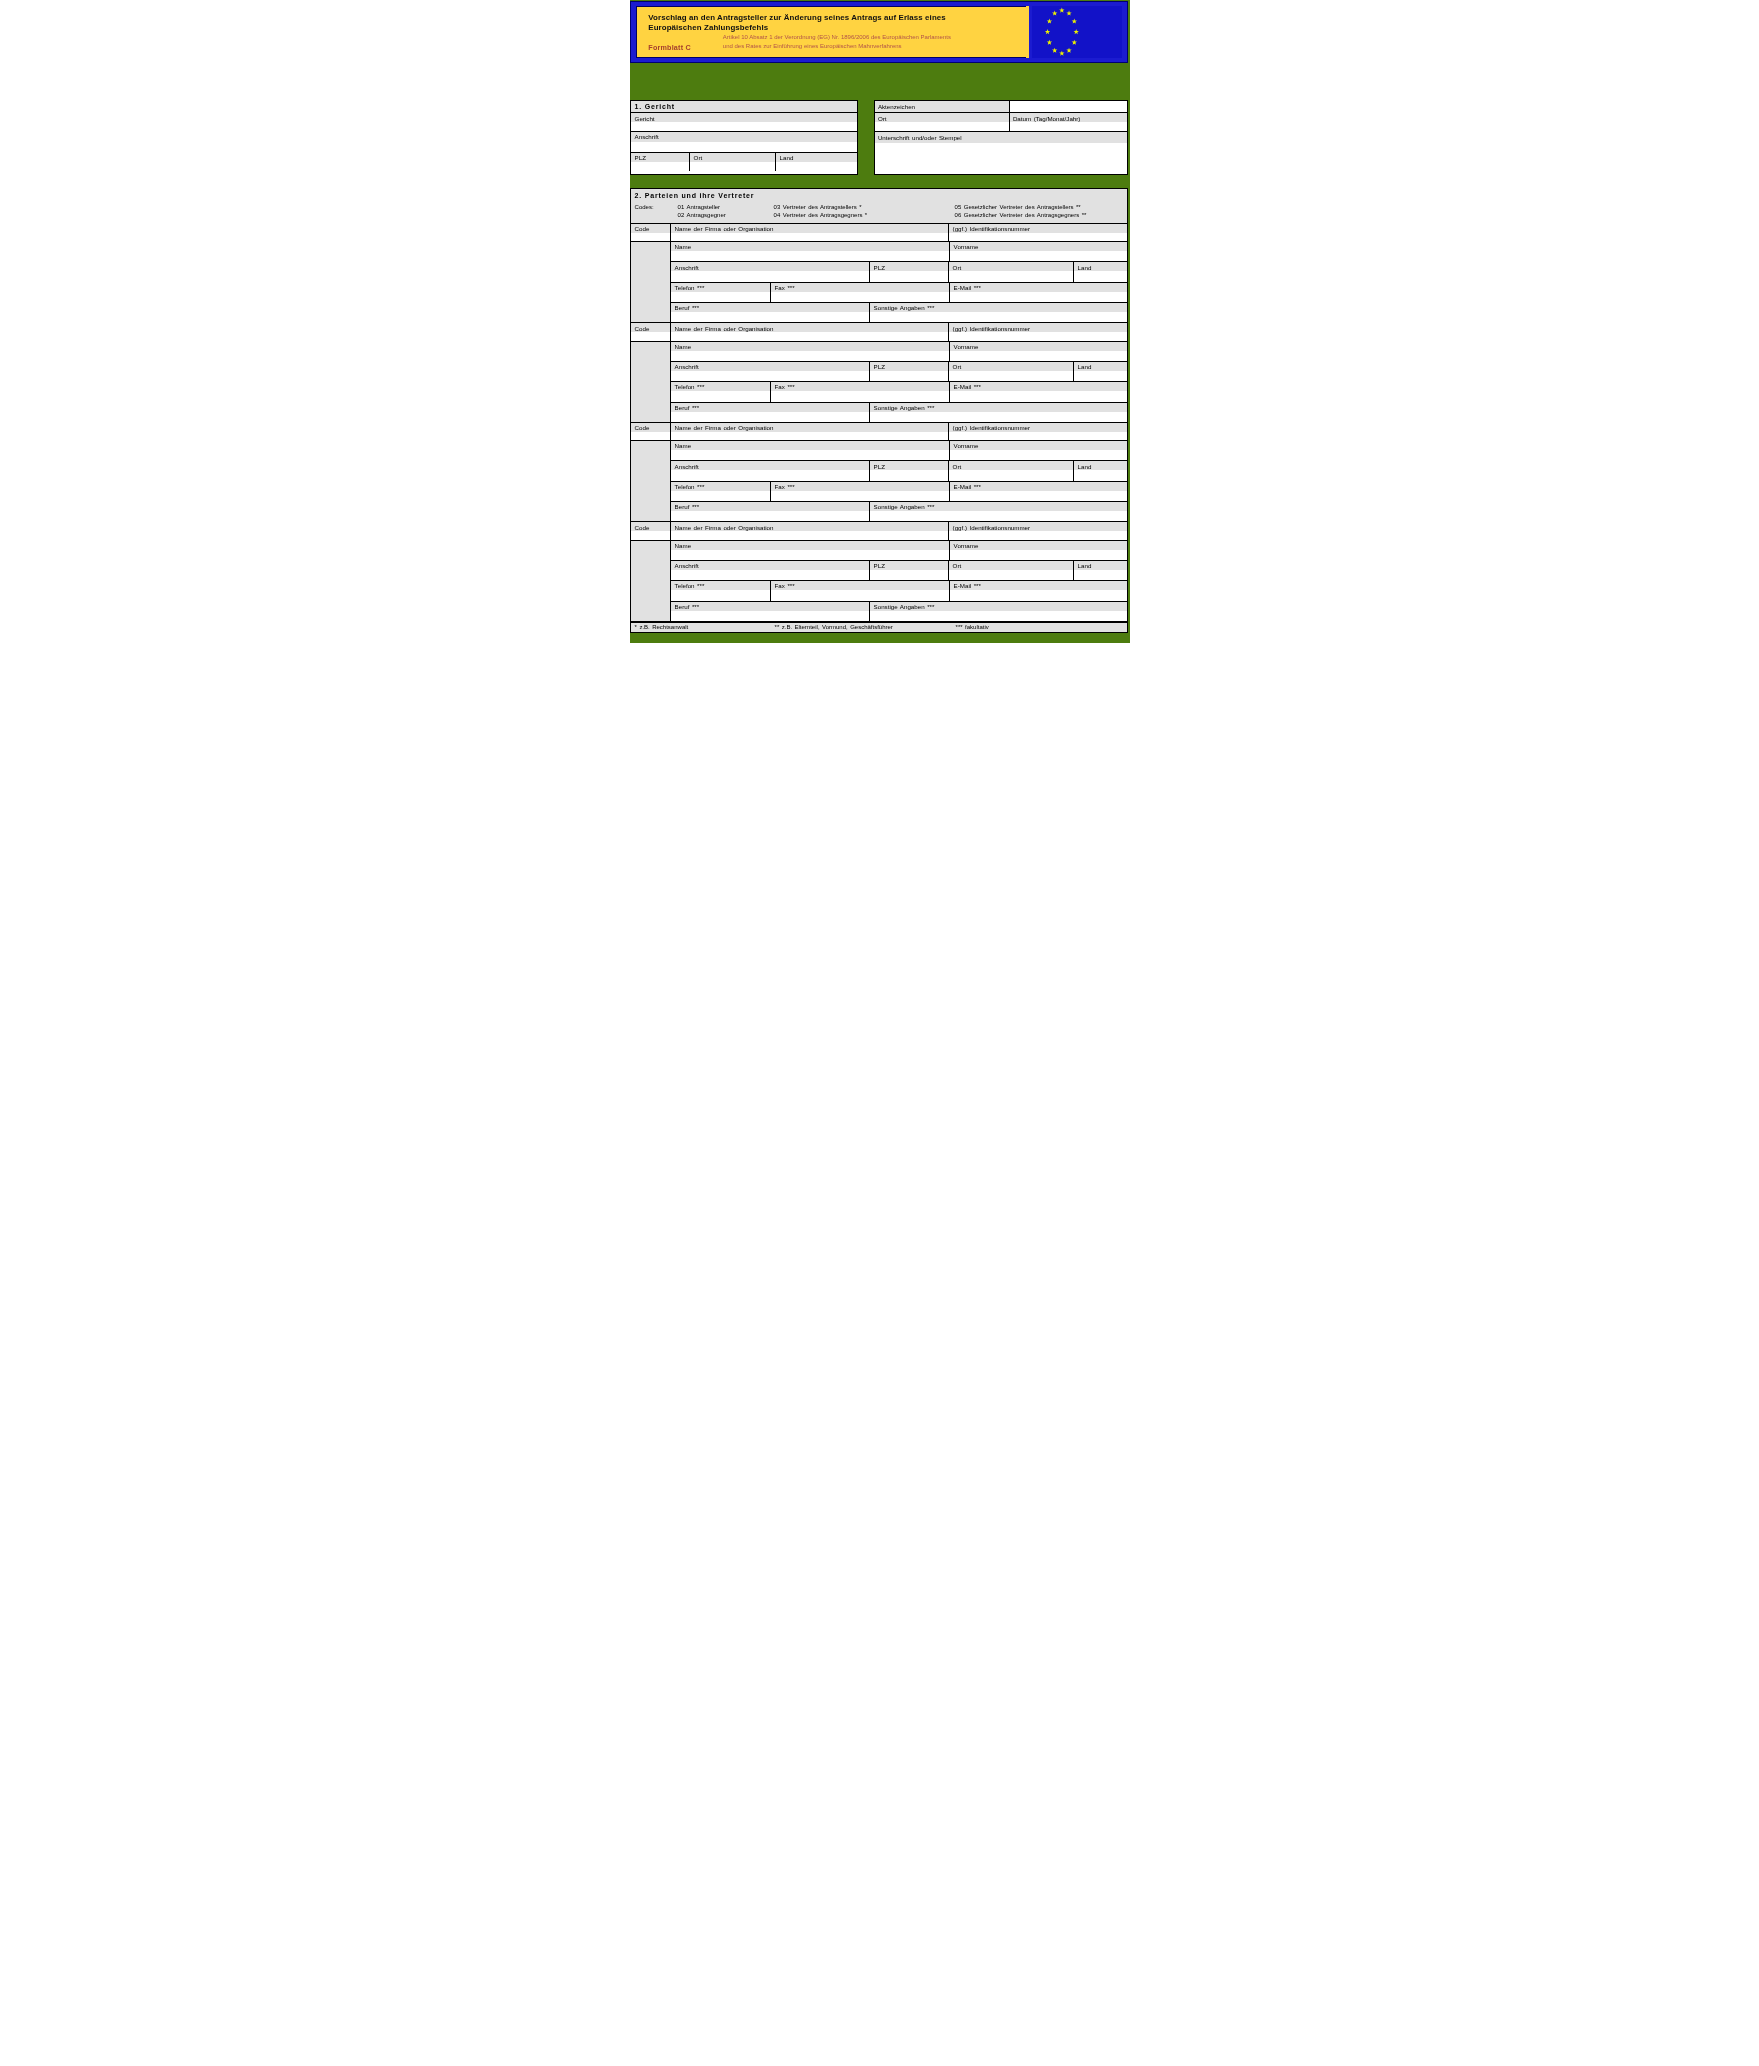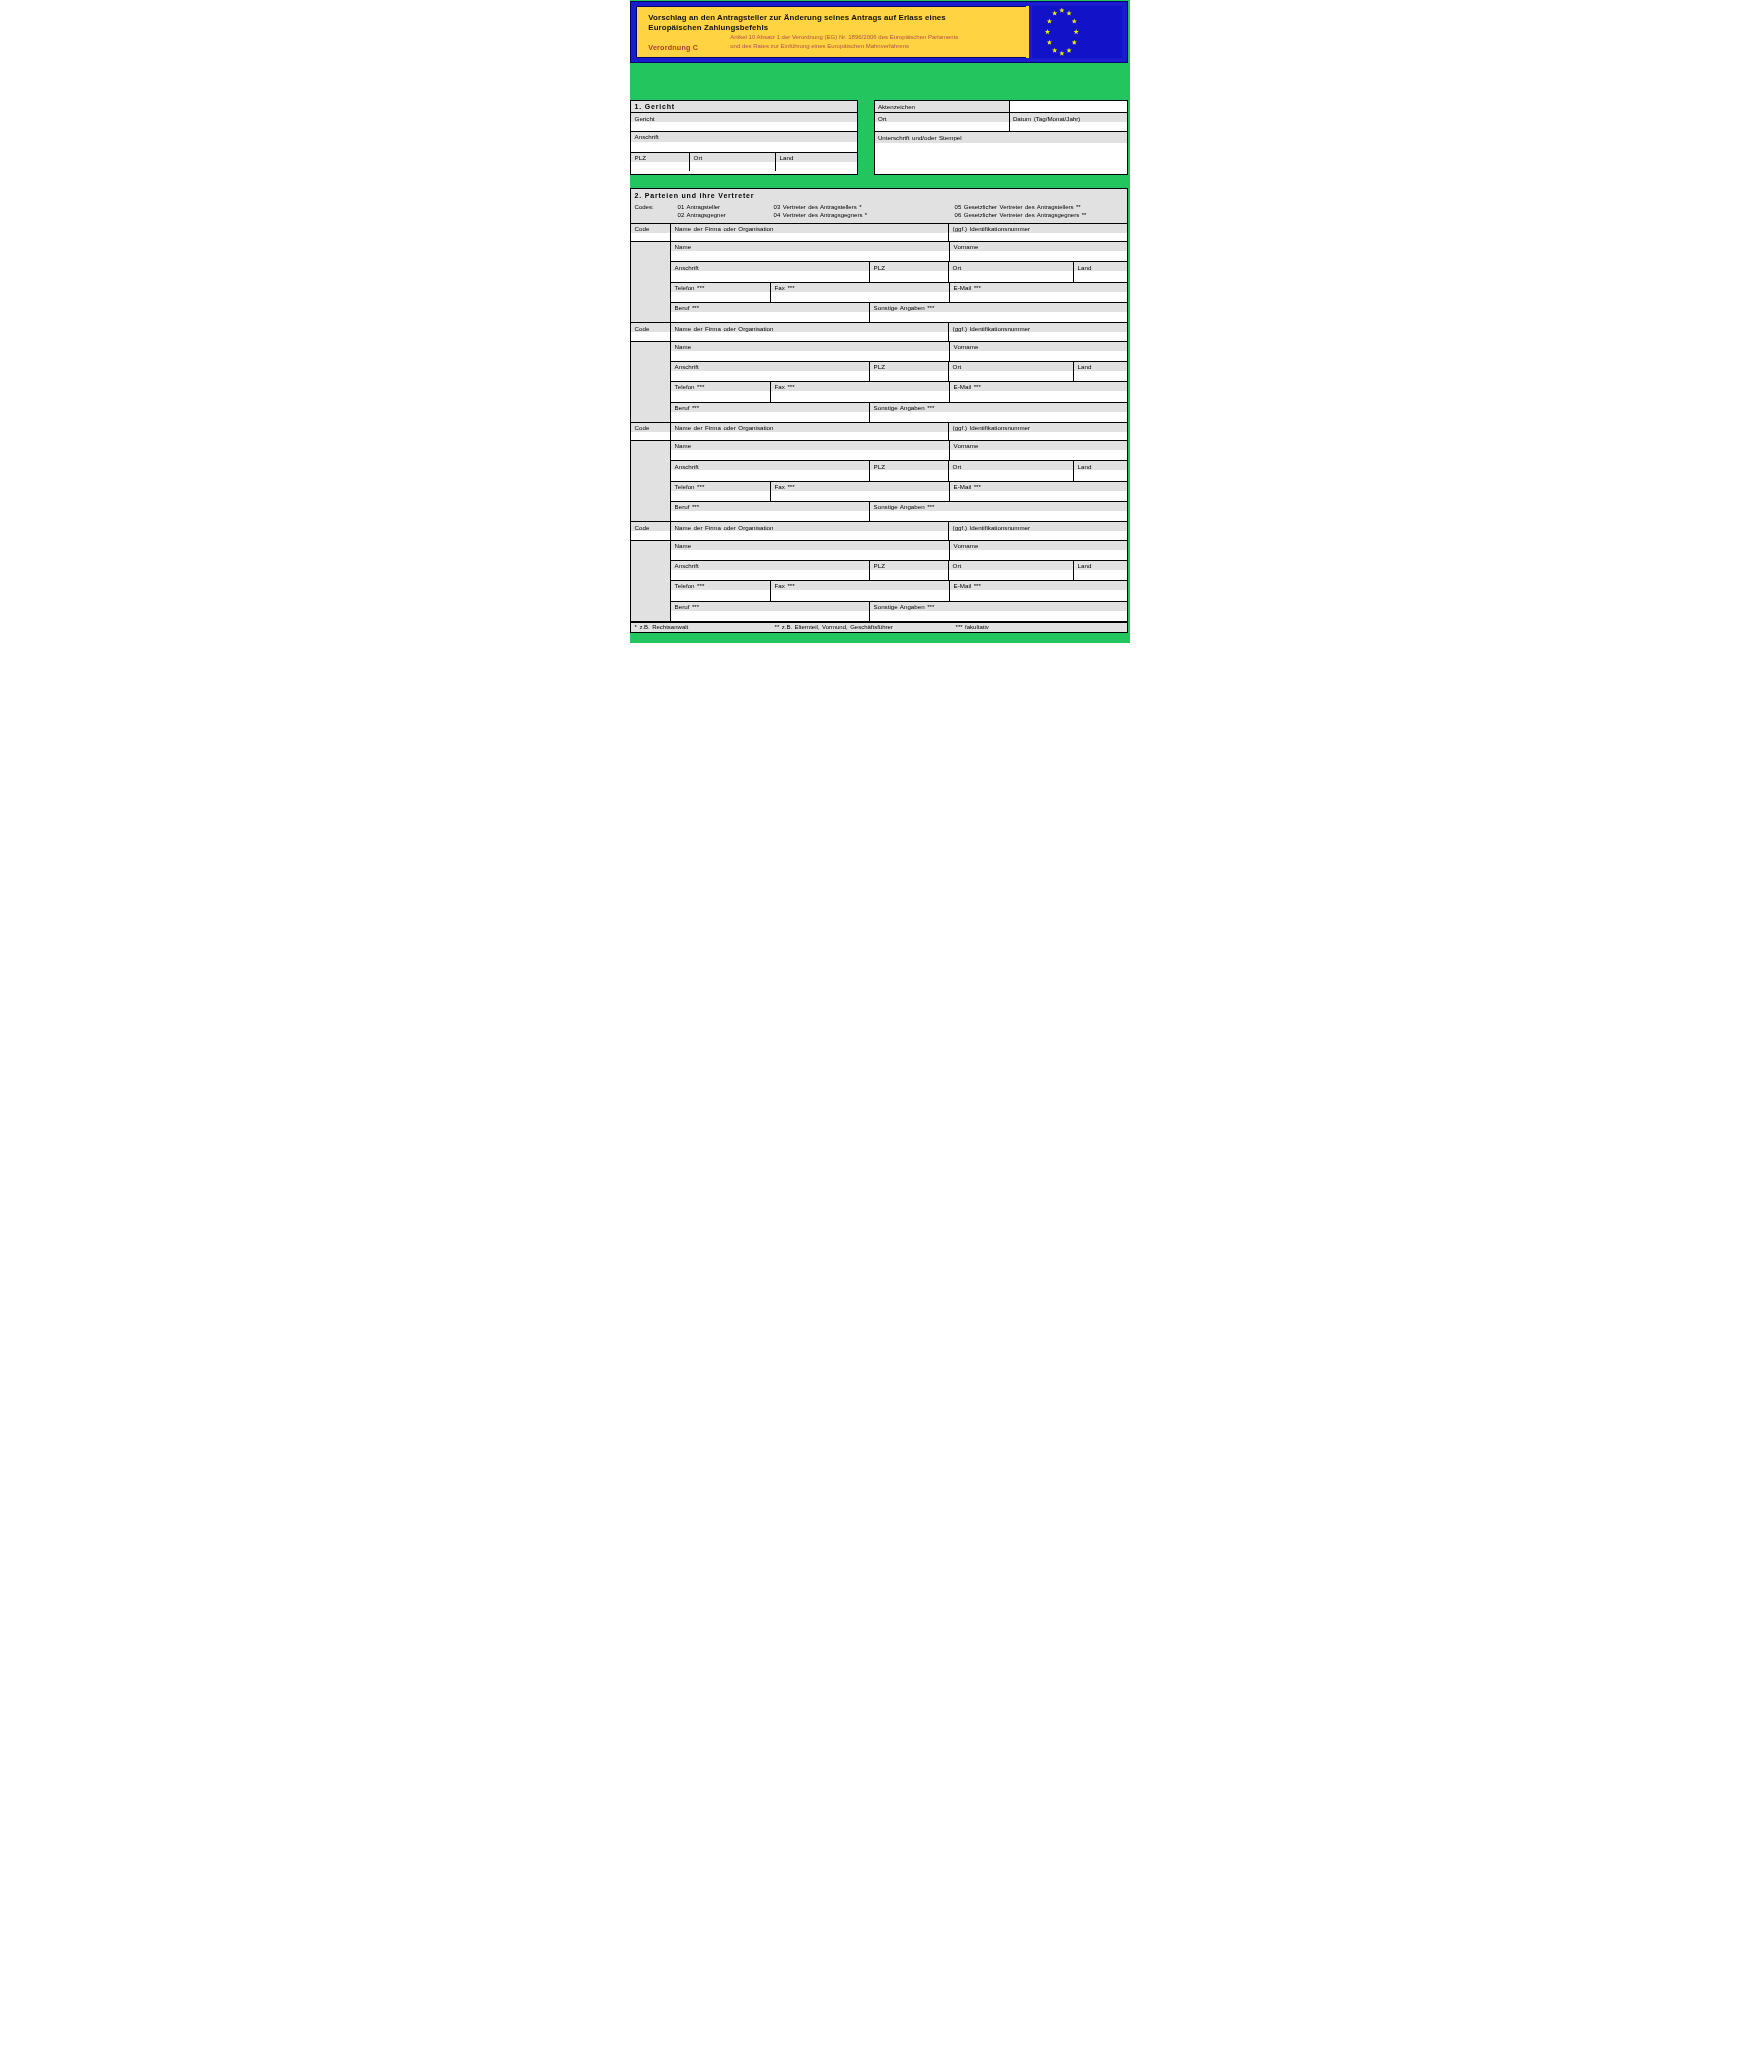--- a/index.html
+++ b/index.html
@@ -1,17 +1,17 @@
 <!DOCTYPE html>
 <html lang="de" style="font-size:6.6px"><head>
 <meta charset="utf-8">
 <style>
   * { margin:0; padding:0; box-sizing:border-box; }
   body { background:#fff; font-family:"Liberation Sans","DejaVu Sans",sans-serif; color:#000; }
-  .page { width:500px; height:643px; position:relative; background:#22c55e; margin:0 auto; overflow:hidden; }
+  .page { width:500px; height:643px; position:relative; background:#4d7c0f; margin:0 auto; overflow:hidden; }
 
   
   .banner { position:absolute; left:0.8px; top:0.8px; width:498px; height:62px;
             background:#1b1bd0; border:0.8px solid #000070; }
   .banner-yellow { position:absolute; left:5px; top:4.1px; bottom:4.1px; width:391px;
             background:#ffd341; border:0.4px solid #000066; }
   .banner-title { position:absolute; left:11px; top:5.8px; width:343px;
             font-size:7.9px; font-weight:bold; line-height:1.3; color:#111; letter-spacing:0.1px; }
   .banner-bottom { position:absolute; left:11px; right:4.1px; bottom:5px; display:flex; align-items:flex-end; }
   .form-label { font-size:7.2px; font-weight:bold; color:#a6402f; letter-spacing:0.2px; white-space:nowrap; }
@@ -82,21 +82,21 @@
 </style>
 </head>
 <body>
 
 <div class="page">
 
   <div class="banner">
     <div class="banner-yellow">
       <div class="banner-title">Vorschlag an den Antragsteller zur Änderung seines Antrags auf Erlass eines Europäischen Zahlungsbefehls</div>
       <div class="banner-bottom">
-        <span class="form-label">Verordnung C</span>
+        <span class="form-label">Formblatt C</span>
         <span class="subtitle">
           <span>Artikel 10 Absatz 1 der Verordnung (EG) Nr. 1896/2006 des Europäischen Parlaments</span><br>
           <span>und des Rates zur Einführung eines Europäischen Mahnverfahrens</span>
         </span>
       </div>
     </div>
     <div class="banner-bar"></div>
     <div class="flag">
       <svg viewBox="0 0 218 130" aria-hidden="true">
         <defs>

